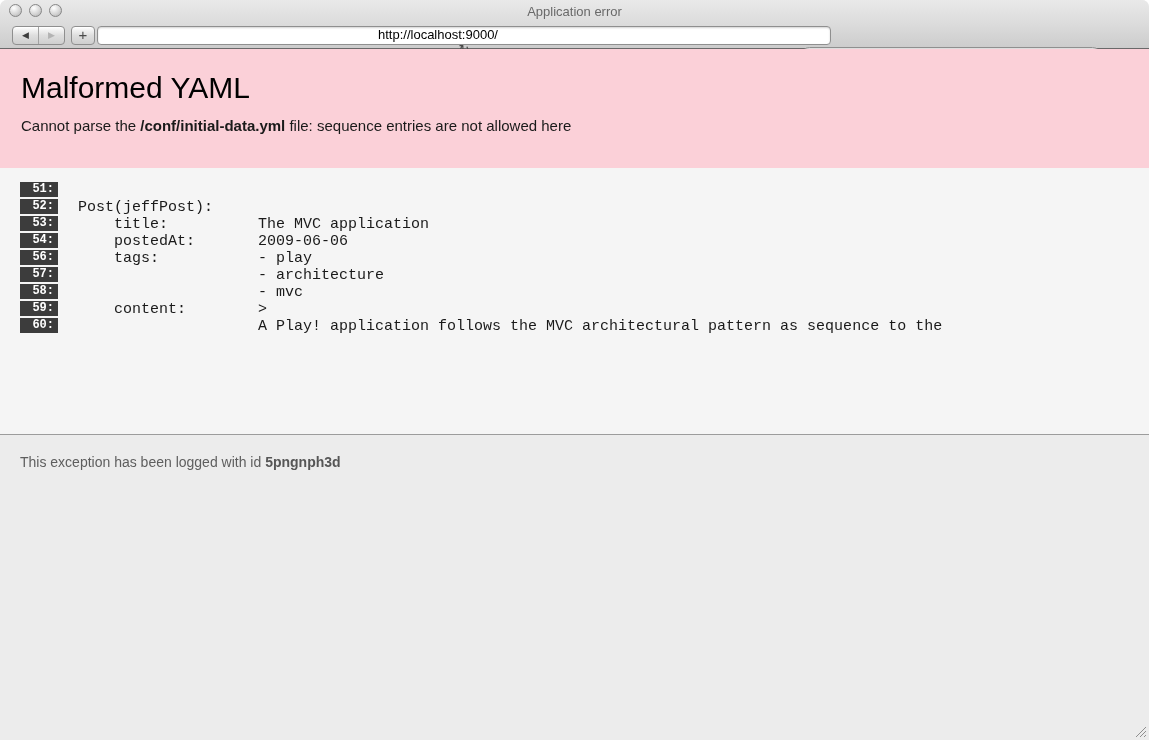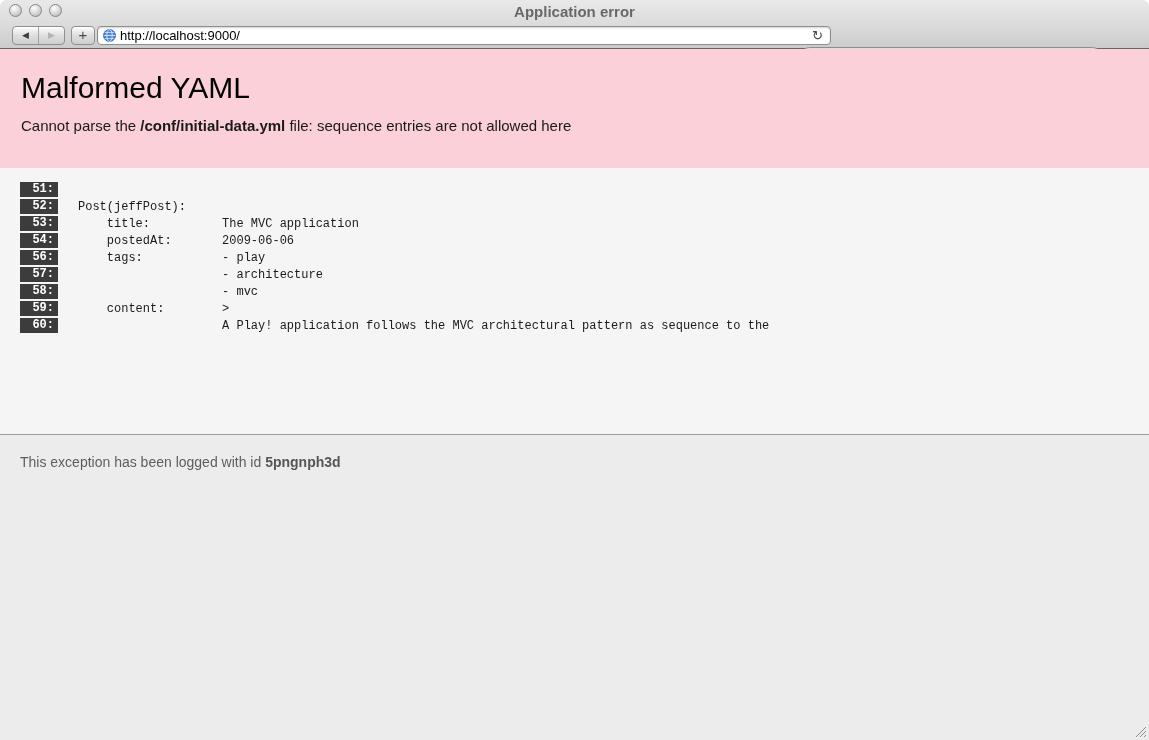--- a/index.html
+++ b/index.html
@@ -17,37 +17,37 @@
   }
   .titlebar { position:relative; height:22px; }
   .traffic { position:absolute; top:4px; left:9px; display:flex; gap:7px; }
   .light {
     width:13px; height:13px; border-radius:50%; box-sizing:border-box;
     border:1px solid #868686;
     background:radial-gradient(circle at 35% 28%, #ffffff, #d6d6d6 55%, #aeaeae);
   }
   .window-title {
     display:block; text-align:center; line-height:23px;
-    font-size:15px; color:#696969;font-weight:bold;
+    font-size:13px; color:#696969;
   }
   .toolbar-item { position:absolute; top:26px; height:19px; box-sizing:border-box; }
   .btn {
     border:1px solid #8f8f8f; border-radius:4px;
     background:linear-gradient(#fefefe, #dedede 50%, #cfcfcf);
     box-shadow:inset 0 1px 0 rgba(255,255,255,.8);
   }
   .navgroup { left:12px; width:53px; display:flex; overflow:hidden; }
   .navbtn { flex:1; text-align:center; font-size:9px; line-height:17px; }
   .navbtn.back { color:#3d3d3d; border-right:1px solid #a2a2a2; }
   .navbtn.fwd  { color:#b3b3b3; }
   .newtab { left:71px; width:24px; text-align:center; font-size:15px; line-height:16px; color:#4a4a4a; }
   .urlfield {
     left:97px; width:734px; background:#fff; border:1px solid #8f8f8f; border-radius:4px;
     box-shadow:inset 0 1px 2px rgba(0,0,0,.18);
-    display:flex; align-items:center; padding:0 5px;
+    display:flex; align-items:center; padding:0 5px;flex-direction:column;
   }
   .urlfield input {
     flex:1; border:none; outline:none; background:transparent;
     font-family:"Liberation Sans", sans-serif; font-size:13px; color:#000; padding:0 0 0 4px; height:15px;
   }
   .reload { border:none; background:transparent; font-size:13px; line-height:15px; color:#4a4a4a; padding:0 2px; cursor:default; font-family:"DejaVu Sans", sans-serif; }
   .searchfield {
     left:800px; width:302px; background:#fff; border:1px solid #8f8f8f; border-radius:10px;
     box-shadow:inset 0 1px 2px rgba(0,0,0,.18);
     display:flex; align-items:center; padding:0 8px;margin-top:21px;
@@ -83,21 +83,21 @@
   .code-block { margin:13px 20px 0 20px; }
   .code-line { height:17px; line-height:17px; white-space:nowrap; }
   .line-badge {
     display:inline-block; vertical-align:middle; margin-top:-2px;
     width:34px; height:15px; line-height:15px; padding-right:4px;
     background:#3c3c3c; color:#fff; text-align:right;
     font-family:"Liberation Mono", monospace; font-size:12px; font-weight:bold;
   }
   .code-text {
     display:inline-block; vertical-align:middle; margin-left:20px;
-    font-family:"Liberation Mono", monospace; font-size:12px; color:#1a1a1a;
+    font-family:"Liberation Mono", monospace; font-size:15px; color:#1a1a1a;
     white-space:pre;
   }
   .code-line.error .line-badge { background:#cc0000; }
   .code-line.error .code-text  { color:#cc0000; }
 
   
   .footer {
     position:absolute; top:435px; left:0; width:100%; bottom:0;
     background:#ececec;
   }

